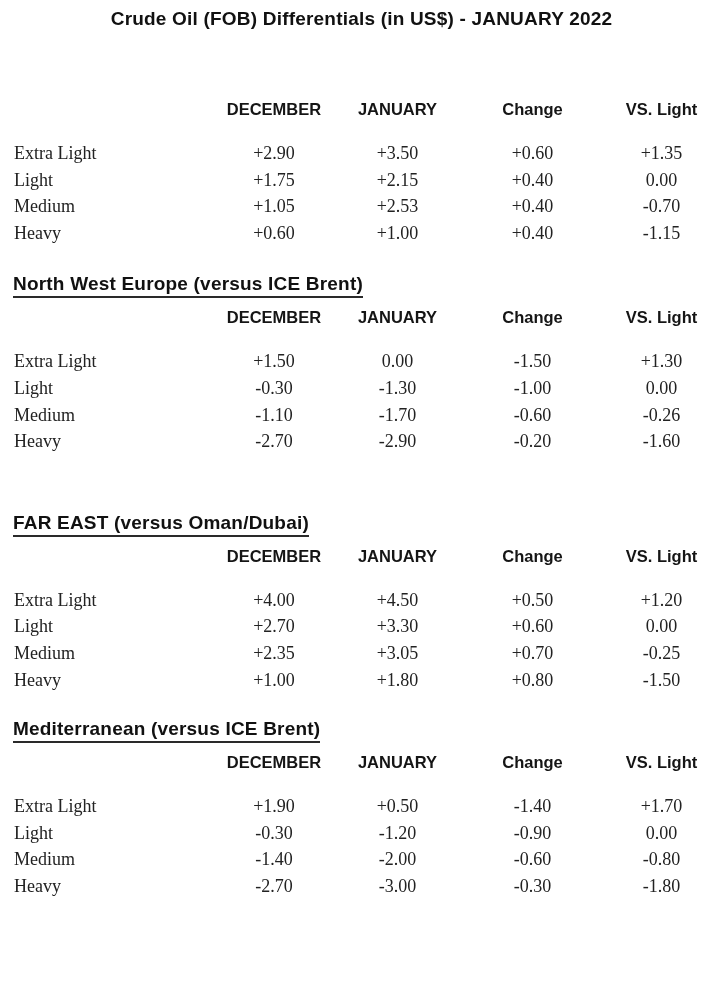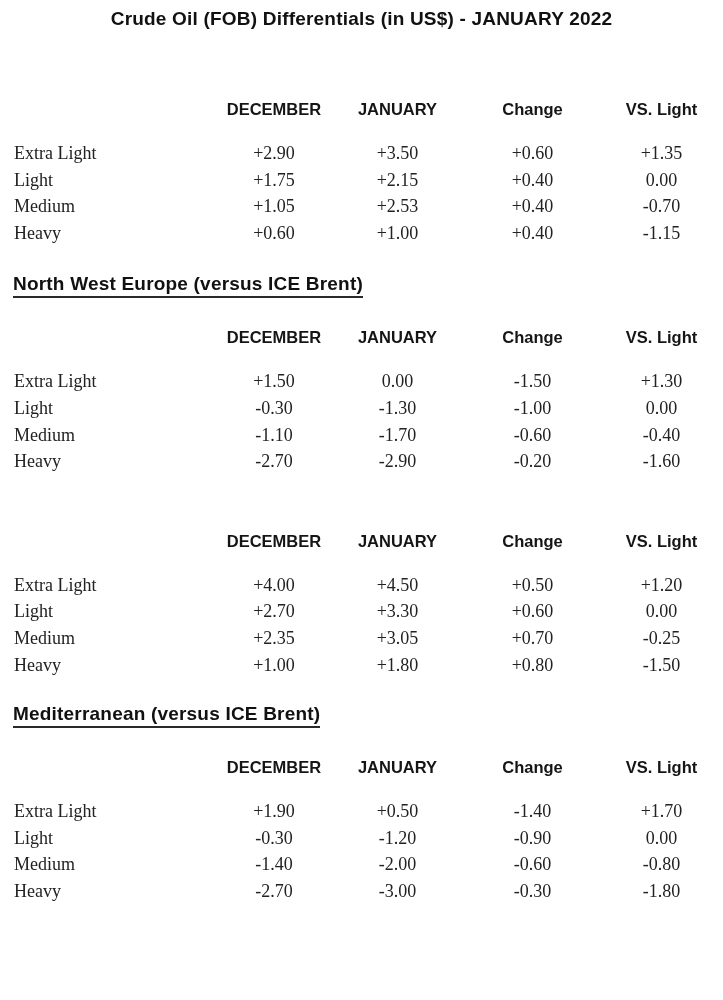--- a/index.html
+++ b/index.html
@@ -41,21 +41,21 @@
     padding-bottom: 1px;
     white-space: pre;
     letter-spacing: 0.2px;
   }
   .grid-row {
     display: grid;
     grid-template-columns: 218px 112px 135px 135px 123px;
     align-items: baseline;
   }
   .header-row {
-    margin-top: 30px;
+    margin-top: 10px;
     font-family: "Liberation Sans", sans-serif;
     font-weight: bold;
     font-size: 16.5px;
     color: #151515;
   }
   .header-row .cell { text-align: center; }
   .data-rows { margin-top: 24px; }
   .data-row {
     height: 26.6px;
     font-family: "Liberation Serif", serif;
@@ -126,31 +126,31 @@
             <div class="cell">-0.30</div>
             <div class="cell">-1.30</div>
             <div class="cell">-1.00</div>
             <div class="cell">0.00</div>
           </div>
           <div class="grid-row data-row">
             <div class="row-label">Medium</div>
             <div class="cell">-1.10</div>
             <div class="cell">-1.70</div>
             <div class="cell">-0.60</div>
-            <div class="cell">-0.40</div>
+            <div class="cell">-0.26</div>
           </div>
           <div class="grid-row data-row">
             <div class="row-label">Heavy</div>
             <div class="cell">-2.70</div>
             <div class="cell">-2.90</div>
             <div class="cell">-0.20</div>
             <div class="cell">-1.60</div>
           </div>
         </div></section>
-      <section class="section"><div class="grid-row header-row">
+      <section class="section"><h2 class="section-heading">FAR EAST (versus Oman/Dubai)</h2><div class="grid-row header-row">
           <div class="cell row-label"></div>
           <div class="cell">DECEMBER</div>
           <div class="cell">JANUARY</div>
           <div class="cell">Change</div>
           <div class="cell">VS. Light</div>
         </div><div class="data-rows">
           <div class="grid-row data-row">
             <div class="row-label">Extra Light</div>
             <div class="cell">+4.00</div>
             <div class="cell">+4.50</div>

